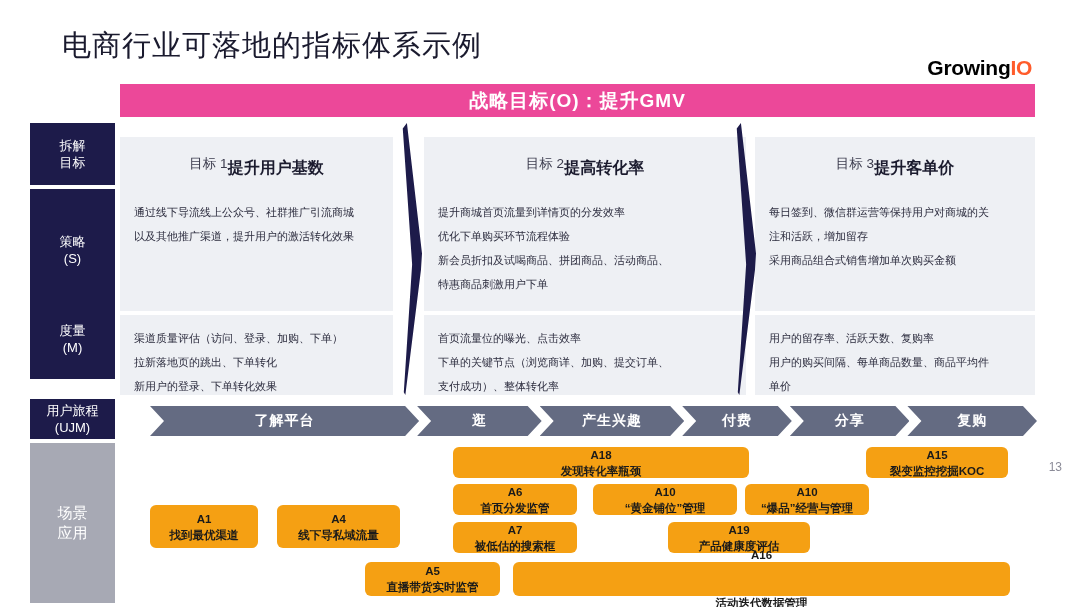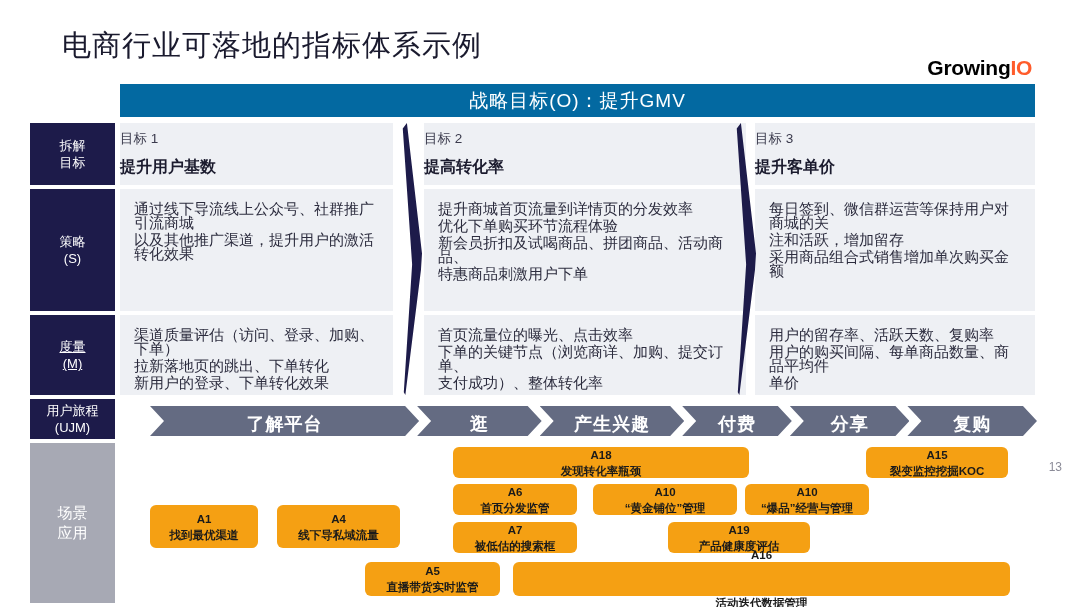--- a/index.html
+++ b/index.html
@@ -20,52 +20,52 @@
   .logo {
     position: absolute; right: 48px; top: 56px;
     font-size: 21px; font-weight: bold; letter-spacing: -0.3px;
     white-space: nowrap;
   }
   .logo .io { color: #ff5c2b; }
 
   
   .obanner {
     position: absolute; left: 120px; top: 84px; width: 915px; height: 33px;
-    background: #0369a1; color: #fff;
+    background: #ec4899; color: #fff;
     display: flex; align-items: center; justify-content: center;
-    font-size: 19px; letter-spacing: 1px;
+    font-size: 19px; letter-spacing: 1px; font-weight: bold;
   }
 
   
   .rail {
     position: absolute; left: 30px; width: 85px;
     background: #1d1b4a; color: #ffffff;
     display: flex; flex-direction: column; align-items: center; justify-content: center;
     font-size: 13px; line-height: 17px; 
   }
   .rail.gray { background: #a7a9b4; }
   .rail-l1 { top: 123px;  height: 62px; }
   .rail-l2 { top: 189px;  height: 122px; }
-  .rail-l3 { top: 315px;  height: 80px; text-decoration: underline; }
+  .rail-l3 { top: 299px;  height: 80px; }
   .rail-l4 { top: 399px;  height: 40px; }
   .rail-l5 { top: 443px;  height: 160px; font-size: 15px; line-height: 20px; }
 
   
   .card {
     position: absolute; background: #eef0f4; color: #27273a;
   }
   .card.goal {
-    display: flex; flex-direction: column; align-items: flex-start; justify-content: center;
+    display: flex; flex-direction: row; align-items: center; justify-content: center; margin-top: 14px;
   }
   .goal-sub { font-size: 13.5px; color: #3b3b4d; margin-bottom: 9px; }
   .goal-main { font-size: 16px; font-weight: bold; color: #1b1b2e; }
 
   .card.body {
     padding: 13px 14px 10px 14px;
-    font-size: 15px; line-height: 14px; color: #2c2c3e;
+    font-size: 11px; line-height: 21px; color: #2c2c3e;
   }
   .card.body p { margin: 0 0 3px 0; }
 
   
   .c1 { left: 120px;  width: 273px; }
   .c2 { left: 424px;  width: 322px; }
   .c3 { left: 755px;  width: 280px; }
 
   .row-goal  { top: 123px; height: 62px; }
   .row-strat { top: 189px; height: 122px; }
@@ -80,22 +80,22 @@
   .lens-a { left: 396px; }
   .lens-b { left: 730px; }
 
   
   .journey {
     position: absolute; left: 150px; top: 406px; width: 885px; height: 30px;
     display: flex;
   }
   .chev {
     position: relative; height: 30px; background: #646b82; color: #fff;
-    display: flex; align-items: flex-end; justify-content: center;
-    font-size: 18px; font-weight: bold; letter-spacing: 1px;
+    display: flex; align-items: center; justify-content: center;
+    font-size: 14px; font-weight: bold; letter-spacing: 1px;
     clip-path: polygon(0 0, calc(100% - 14px) 0, 100% 50%, calc(100% - 14px) 100%, 0 100%, 14px 50%);
     margin-right: -2px;
   }
   .chev:first-child {
     clip-path: polygon(0 0, calc(100% - 14px) 0, 100% 50%, calc(100% - 14px) 100%, 0 100%, 14px 50%);
   }
 
   
   .chip {
     position: absolute; background: #f5a013; color: #1a1a1a;

